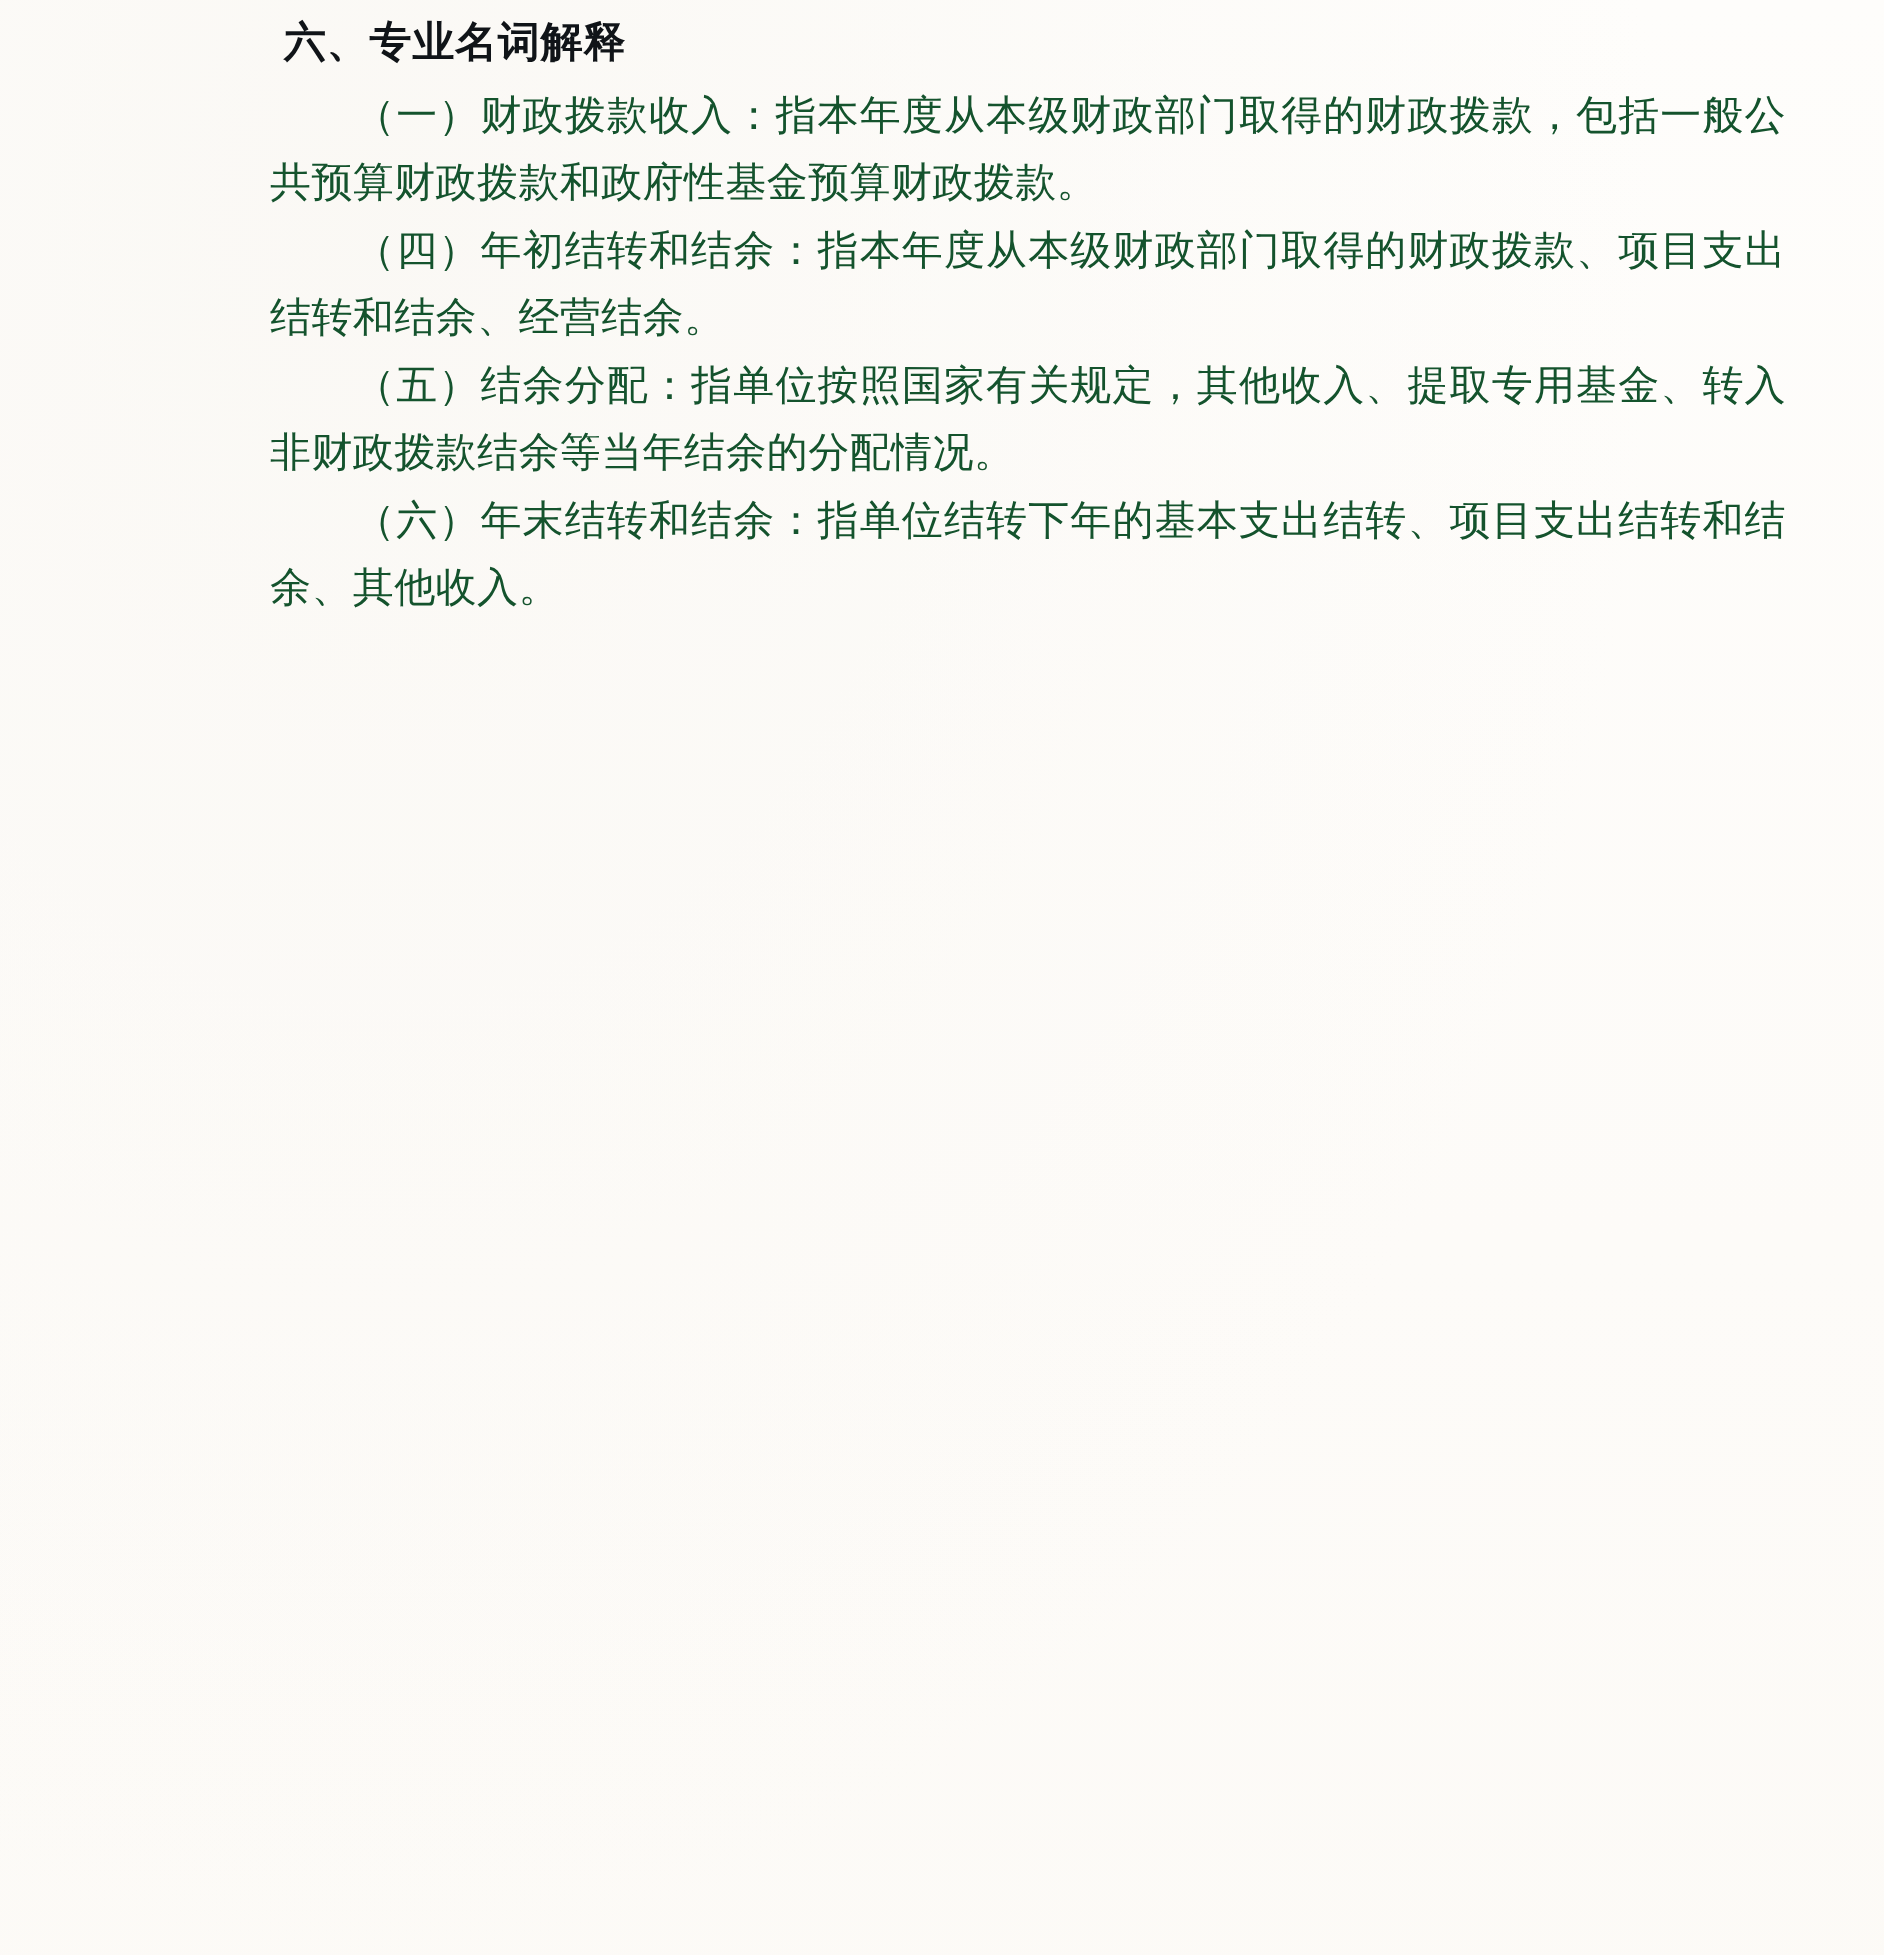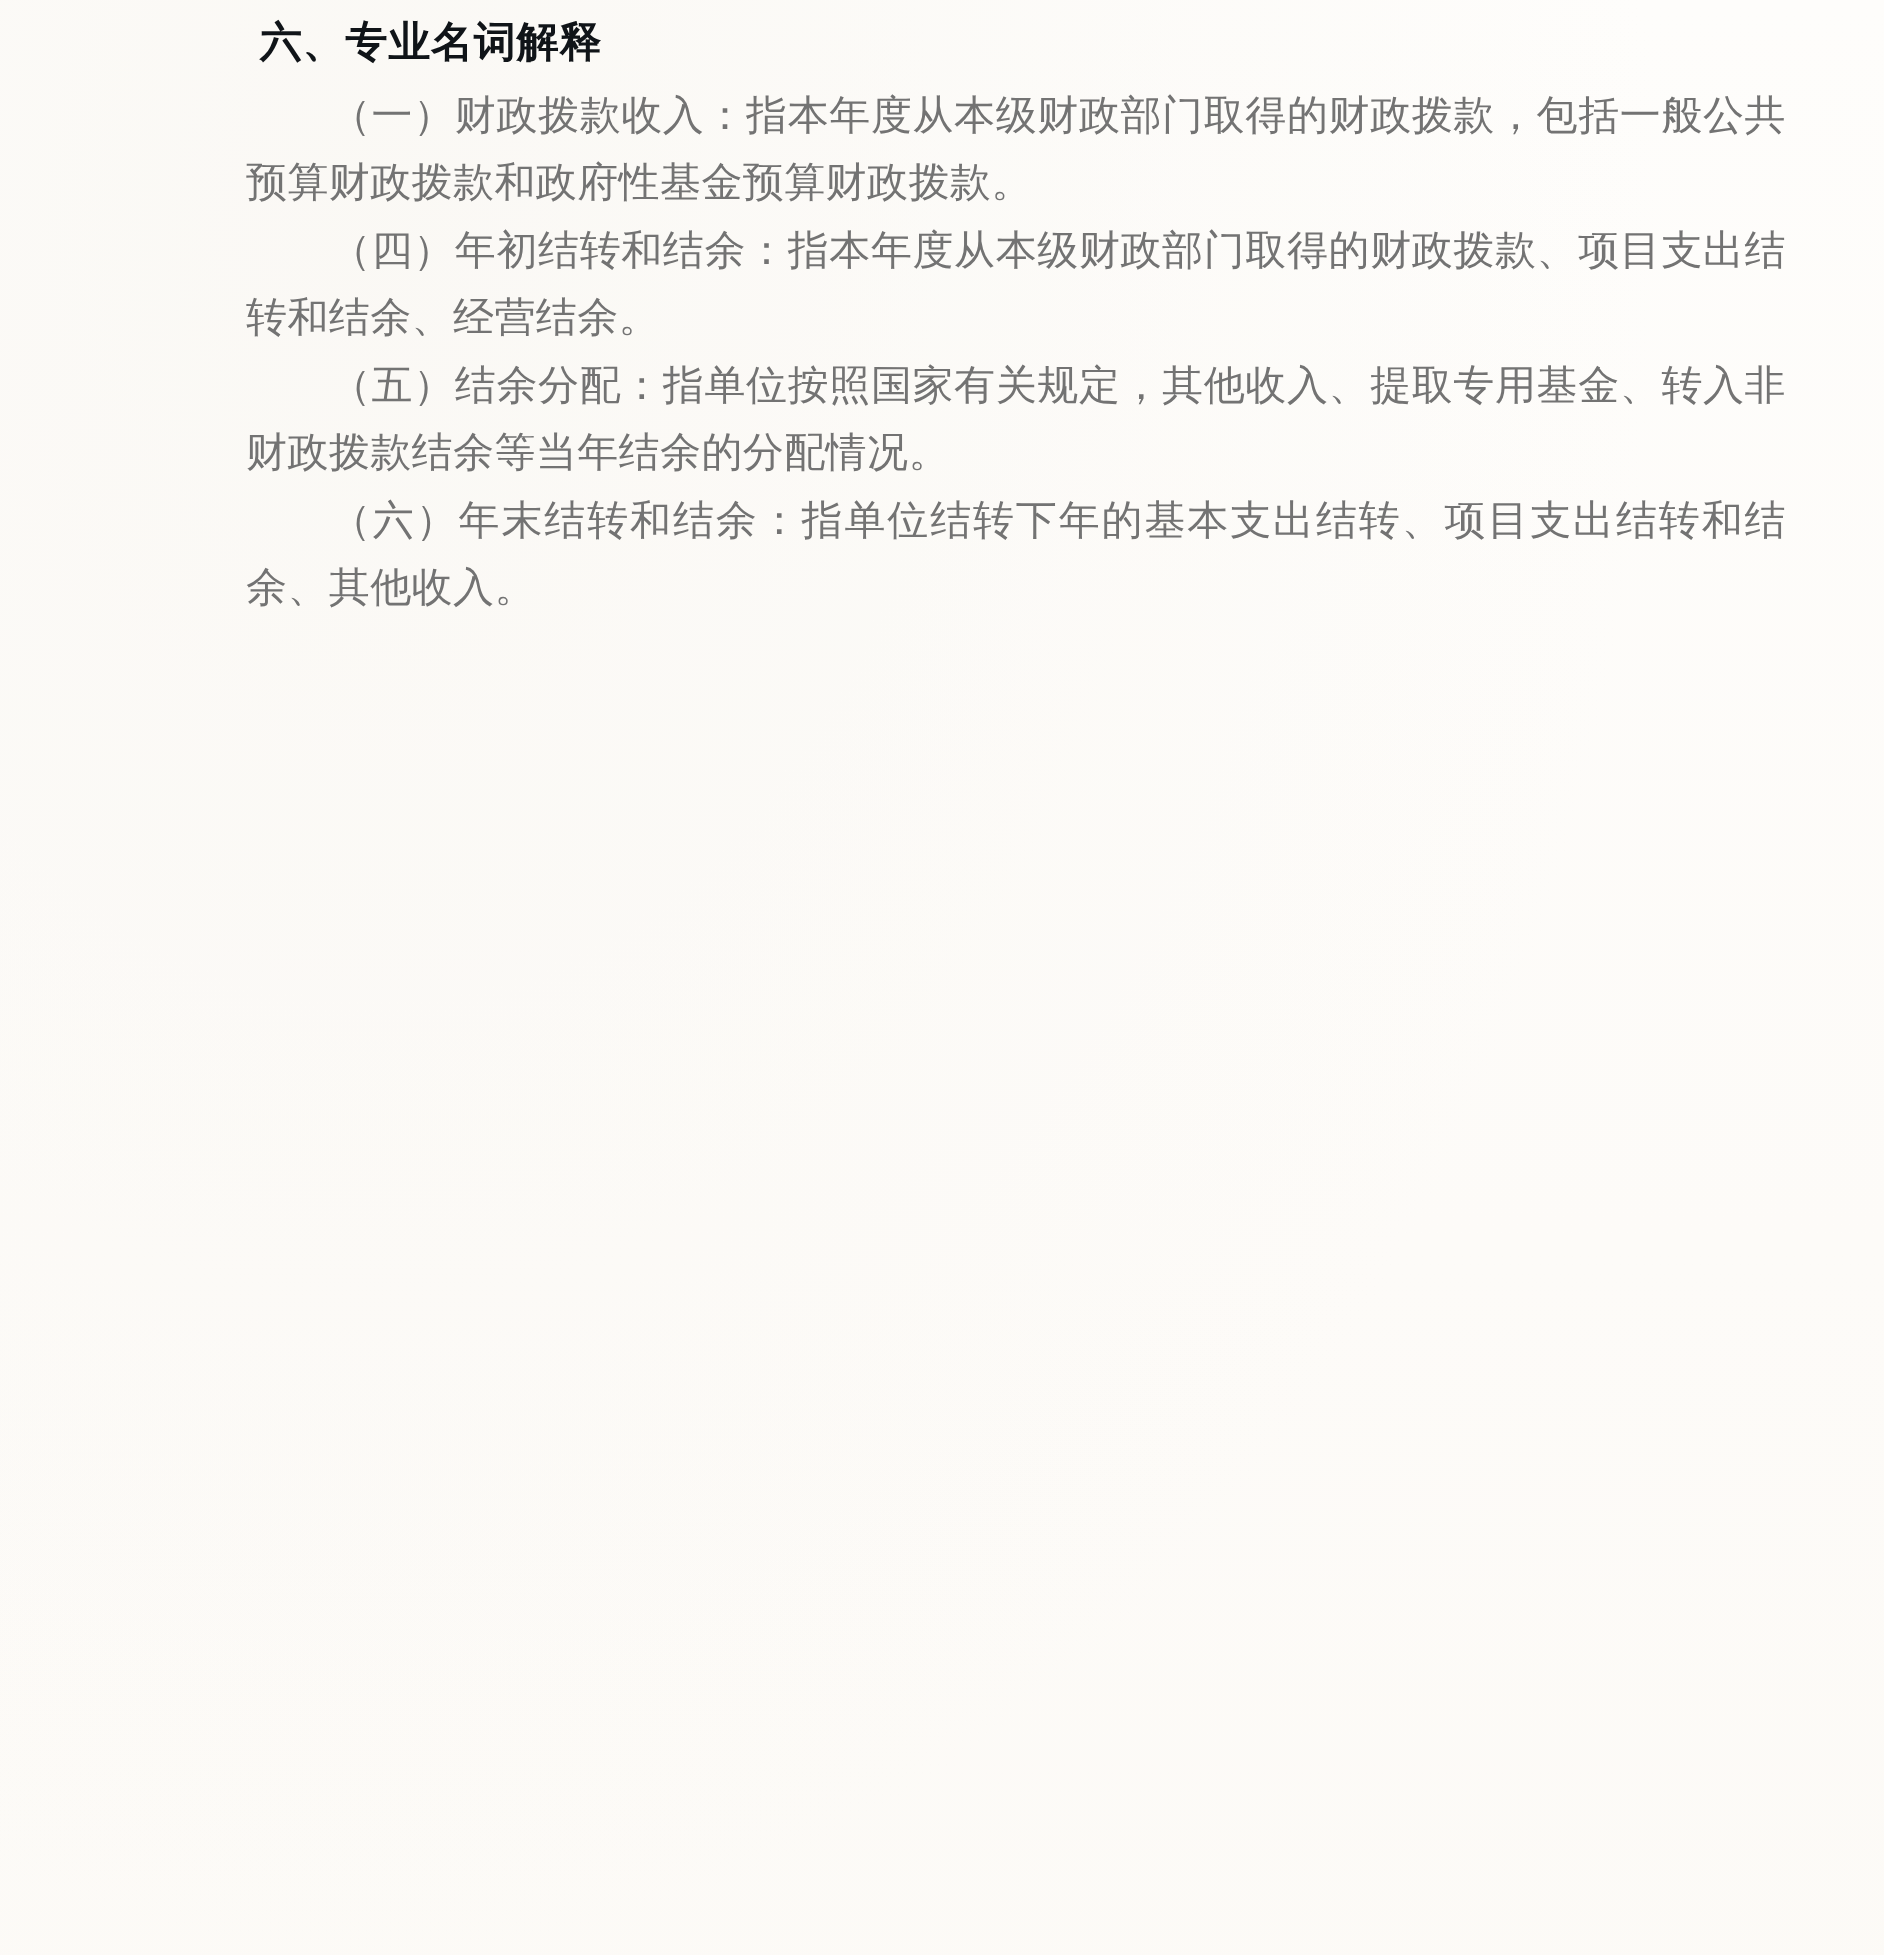--- a/index.html
+++ b/index.html
@@ -28,39 +28,40 @@
     position: absolute;
     inset: 0;
     background:
       radial-gradient(ellipse at 20% 10%, rgba(250,248,244,0.9) 0%, rgba(253,252,250,0) 60%),
       linear-gradient(180deg, #fefdfb 0%, #fdfbf8 55%, #fcfaf6 100%);
     pointer-events: none;
   }
   .content {
     position: relative;
     z-index: 2;
+    margin-left: 24px;
   }
   .doc-heading {
     font-size: 42px;
     font-weight: 700;
     letter-spacing: 0.8px;
     line-height: 1.25;
     margin: 0 0 14px 0;
     padding-left: 14px;
     color: #101418;
   }
   p.para {
     font-size: 41px;
     line-height: 1.62;
     letter-spacing: 0.4px;
     margin: 0 0 2.3px 0;
     text-indent: 84px;
     text-align: justify;
     text-justify: inter-character;
-    color: #737373;
+    color: #14532d;
     font-weight: 400;
   }
 </style>
 </head>
 <body>
 
 <div class="page">
   <div class="content">
 
     <h1 class="doc-heading">六、专业名词解释</h1>

